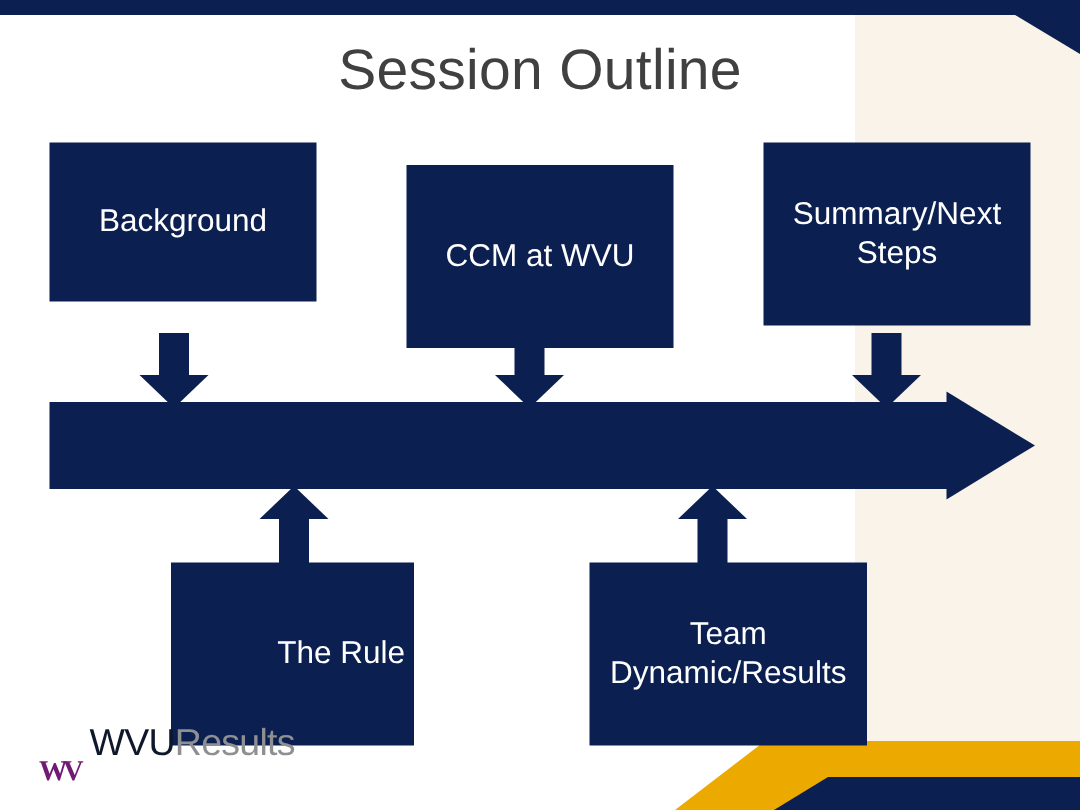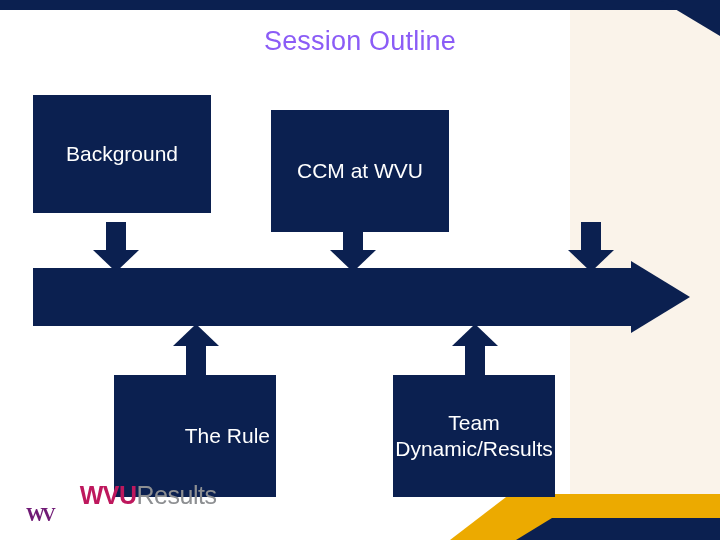--- a/index.html
+++ b/index.html
@@ -73,44 +73,44 @@
     background: #ffffff;
   }
 
   
   .title {
     position: absolute;
     left: 0;
     top: 26px;
     width: 720px;
     text-align: center;
-    font-size: 27px;
-    color: #8b5cf6;
+    font-size: 38px;
+    color: #404040;
     letter-spacing: 0.2px;
   }
 
   
   .box {
     position: absolute;
     background: #0b2050;
     color: #ffffff;
     display: flex;
     align-items: center;
     justify-content: center;
     text-align: center;
     font-size: 21px;
     line-height: 1.22;
     padding: 0 6px;
     box-sizing: border-box;
   }
-  .box-background { left: 33px;  top: 95px;  width: 178px; height: 118px; }
+  .box-background { left: 33px;  top: 95px;  width: 178px; height: 106px; }
   .box-ccm        { left: 271px; top: 110px;  width: 178px; height: 122px; }
   .box-summary    { left: 509px; top: 95px;  width: 178px; height: 122px; }
   .box-rule       { left: 114px; top: 375px; width: 162px; height: 122px; justify-content: flex-end; }
-  .box-team       { left: 393px; top: 375px; width: 162px; height: 122px; }
+  .box-team       { left: 393px; top: 375px; width: 185px; height: 122px; }
 
   
   .arrow-down {
     position: absolute;
     width: 46px;
     height: 50px;
   }
   .arrow-down .stem {
     position: absolute;
     left: 13px;
@@ -205,23 +205,22 @@
     line-height: 1;
     margin-top: 39px;
   }
   .logo .wordmark {
     font-size: 25px;
     color: #8d8f92;
     letter-spacing: -0.5px;
     line-height: 1;
   }
   .logo .wordmark .wvu {
-    font-weight: bold;
-    color: #be185d;
-    margin-left: 20px;
+    font-weight: normal;
+    color: #0f172a;
   }
 </style>
 </head>
 <body>
 
 <div class="slide">
 
   <div class="bg-cream"></div>
   <div class="bg-navy-topbar"></div>
   <div class="bg-navy-corner"></div>
@@ -230,20 +229,23 @@
   <div class="bg-white-bottomleft"></div>
 
   <div class="title">Session Outline</div>
 
   <div class="box box-background">
     <span>Background</span>
   </div>
   <div class="box box-ccm">
     <span>CCM at WVU</span>
   </div>
+  <div class="box box-summary">
+    <span>Summary/Next Steps</span>
+  </div>
 
   <div class="arrow-down ad1">
     <div class="stem"></div>
       <div class="head"></div>
   </div>
   <div class="arrow-down ad2">
     <div class="stem"></div>
       <div class="head"></div>
   </div>
   <div class="arrow-down ad3">

